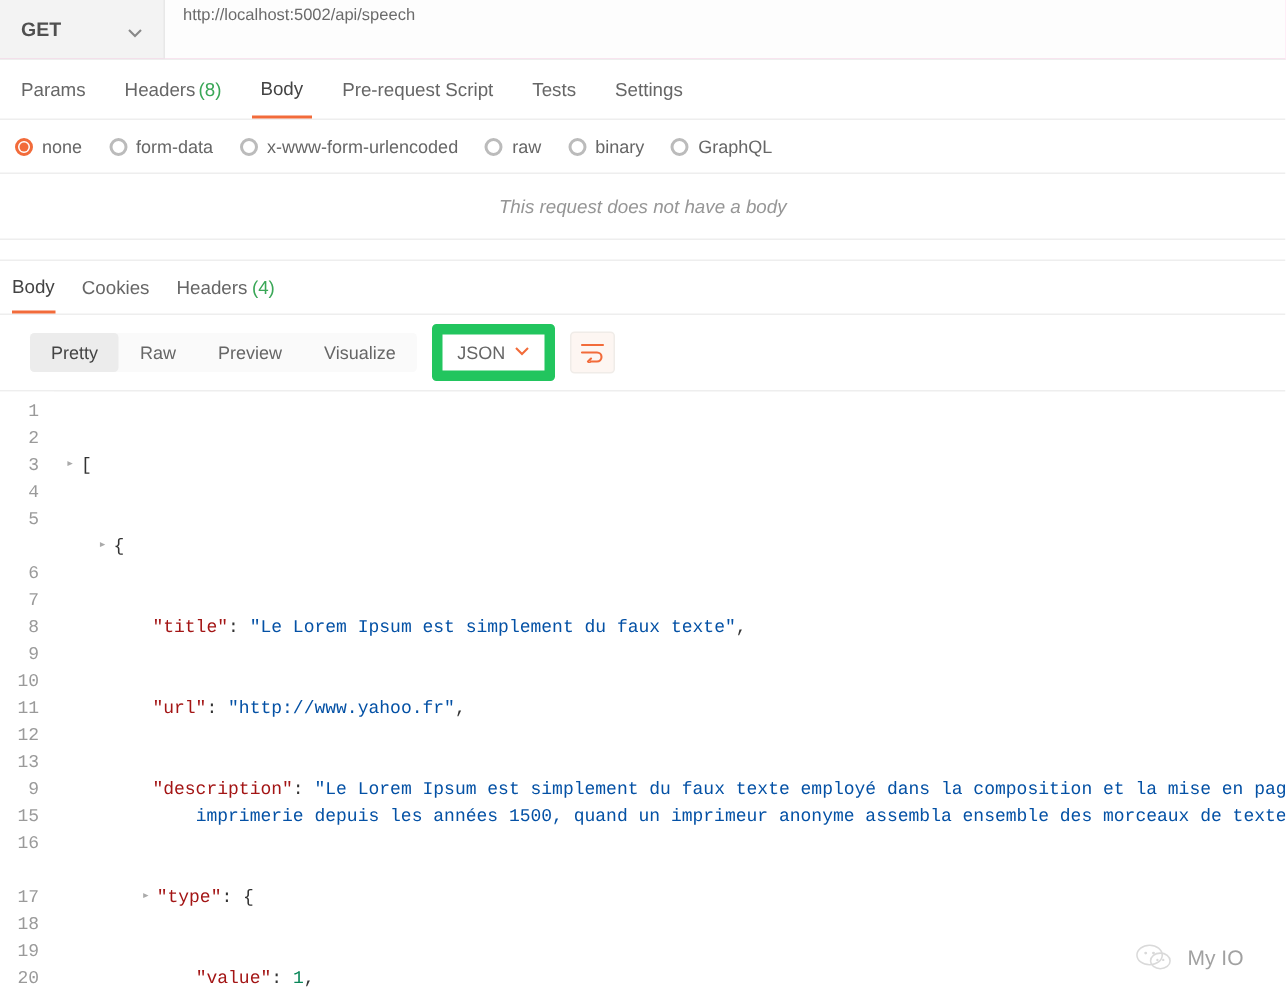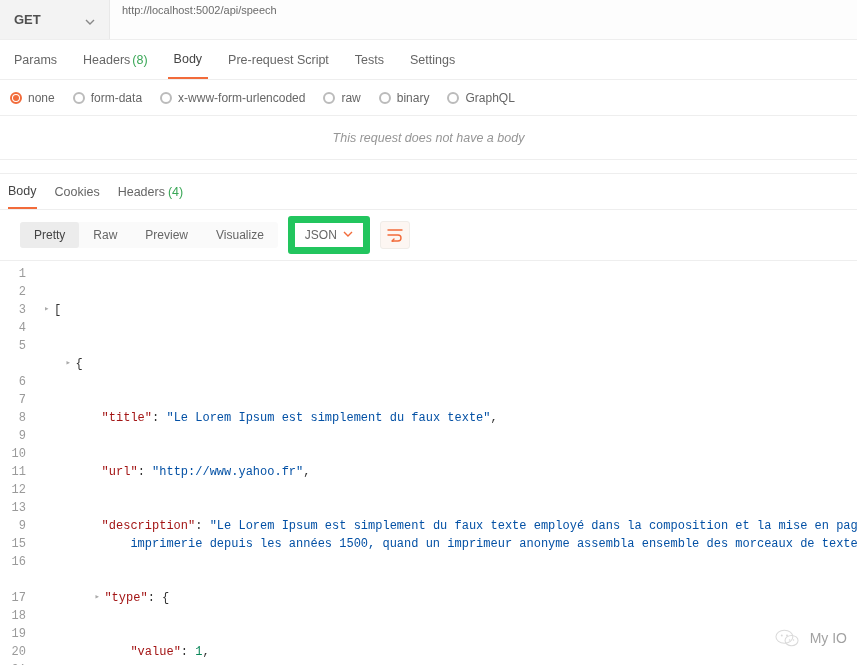--- a/index.html
+++ b/index.html
@@ -202,21 +202,21 @@
     transform: translateY(-1px);
   }
   .key { color: #a31515; }
   .str { color: #0451a5; }
   .num { color: #098658; }
   .lnk { color: #0451a5; }
   .pun { color: #333; }
 
   .watermark {
     position: fixed;
-    right: 10px;
+    right: 28px;
     bottom: 14px;
     display: flex;
     align-items: center;
     gap: 10px;
     opacity: 0.55;
     font-size: 14px;
     color: #555;
   }
   .wm-logo {
     width: 26px; height: 26px;

